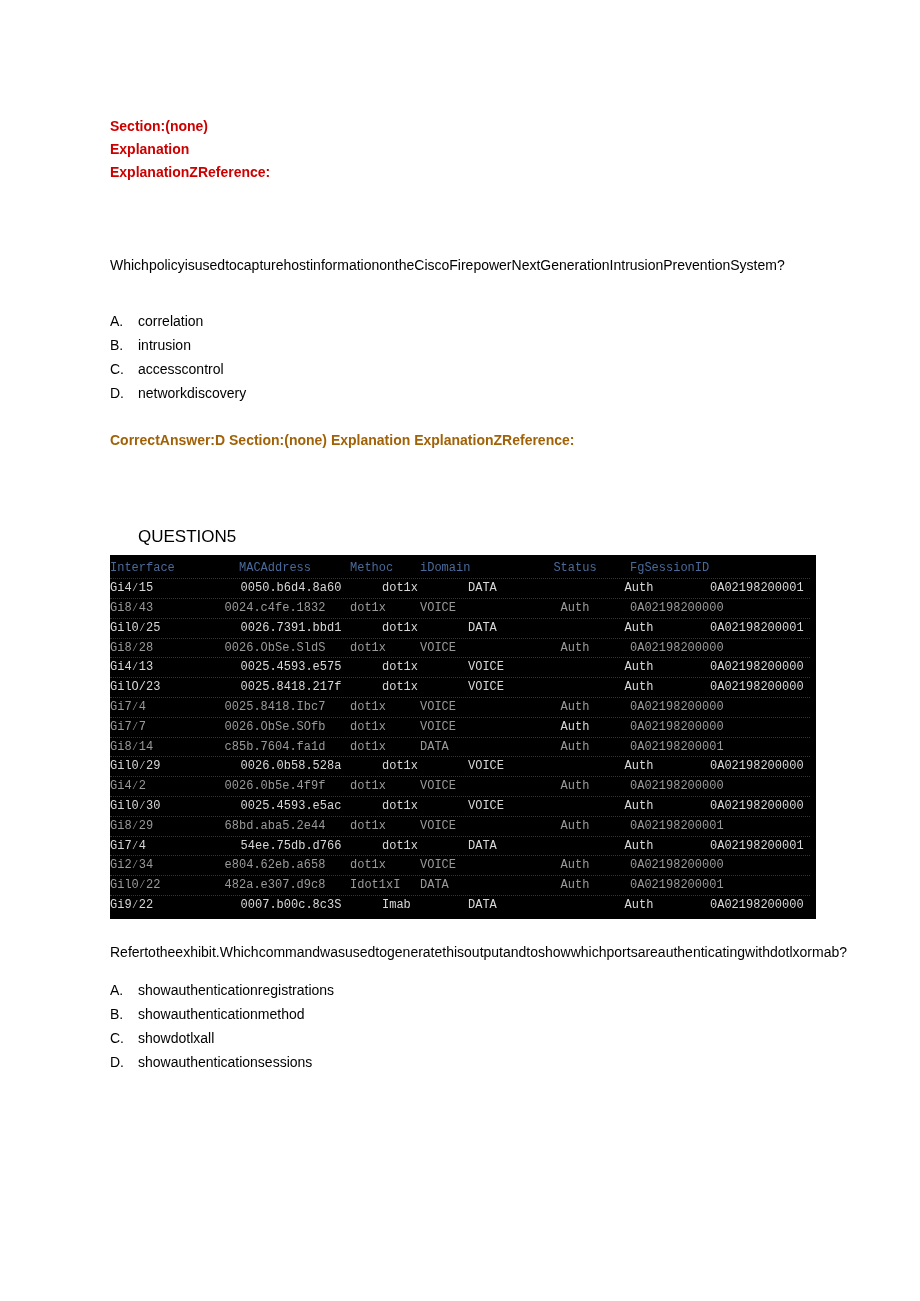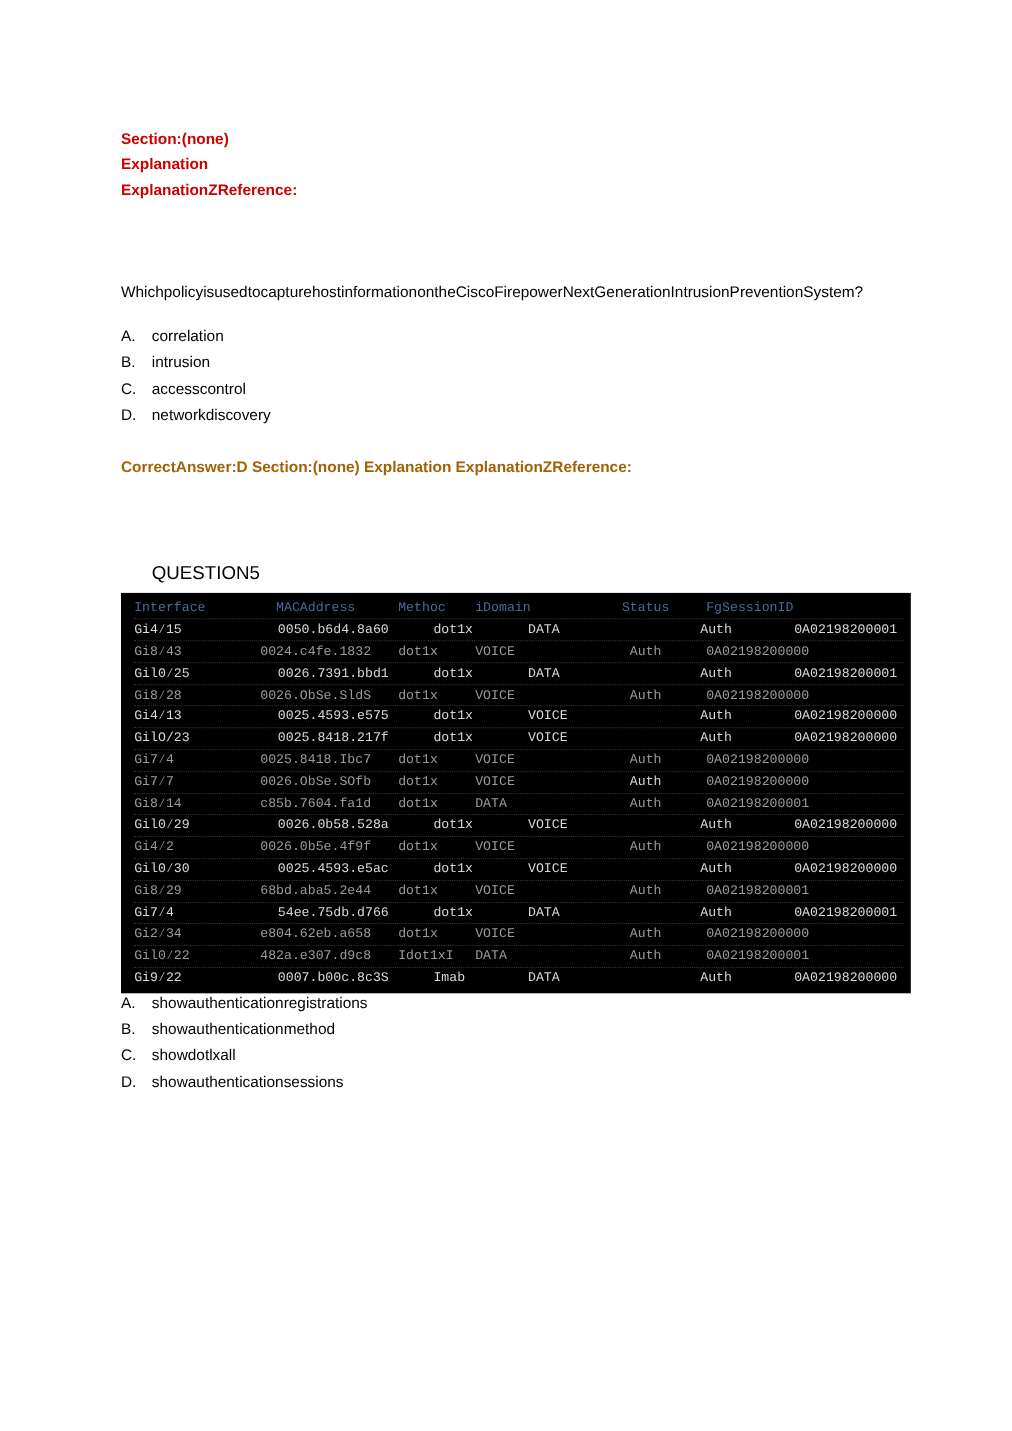--- a/index.html
+++ b/index.html
@@ -20,21 +20,21 @@
     line-height: 1.65;
     margin-bottom: 70px;
   }
   .redblock .line { display: block; }
   .qhead {
     font-weight: bold;
     margin-bottom: 6px;
   }
   .qtext {
     line-height: 1.65;
-    margin-bottom: 20px;
+    margin-bottom: 36px;
   }
   .opts {
     margin-bottom: 28px;
   }
   .opt {
     display: flex;
     margin-bottom: 8px;
   }
   .opt .letter { width: 28px; }
   .answerblock {
@@ -47,21 +47,22 @@
     font-size: 17px;
     margin-bottom: 8px;
     margin-left: 28px;
   }
   .terminal {
     background: #000;
     color: #9a9a9a;
     font-family: "Courier New", monospace;
     font-size: 12px;
     line-height: 1.4;
-    padding: 4px 6px 4px 12px;
+    padding: 4px 6px 4px 0;
+    margin-bottom: 22px;
     width: 700px;
   }
   .trow {
     display: flex;
     border-bottom: 1px dotted #333;
     padding: 1px 0;
   }
   .trow:last-child { border-bottom: none; }
   .trow .c1 { width: 90px; flex-shrink:0; }
   .trow .c2 { width: 150px; flex-shrink:0;text-align:center; }
@@ -265,20 +266,21 @@
             <span class="c1">Gi9∕22</span>
             <span class="c2">0007.b00c.8c3S</span>
             <span class="c3">Imab</span>
             <span class="c4">DATA</span>
             <span class="c5">Auth</span>
             <span class="c6">0A02198200000</span>
           </div>
         </div>
     </div>
 
+    <div class="q5textblock">Refertotheexhibit.Whichcommandwasusedtogeneratethisoutputandtoshowwhichportsareauthenticatingwithdotlxormab?</div>
 
     <div class="opts" id="q5opts">
         <div class="opt">
           <span class="letter">A.</span>
           <span>showauthenticationregistrations</span>
         </div>
         <div class="opt">
           <span class="letter">B.</span>
           <span>showauthenticationmethod</span>
         </div>

